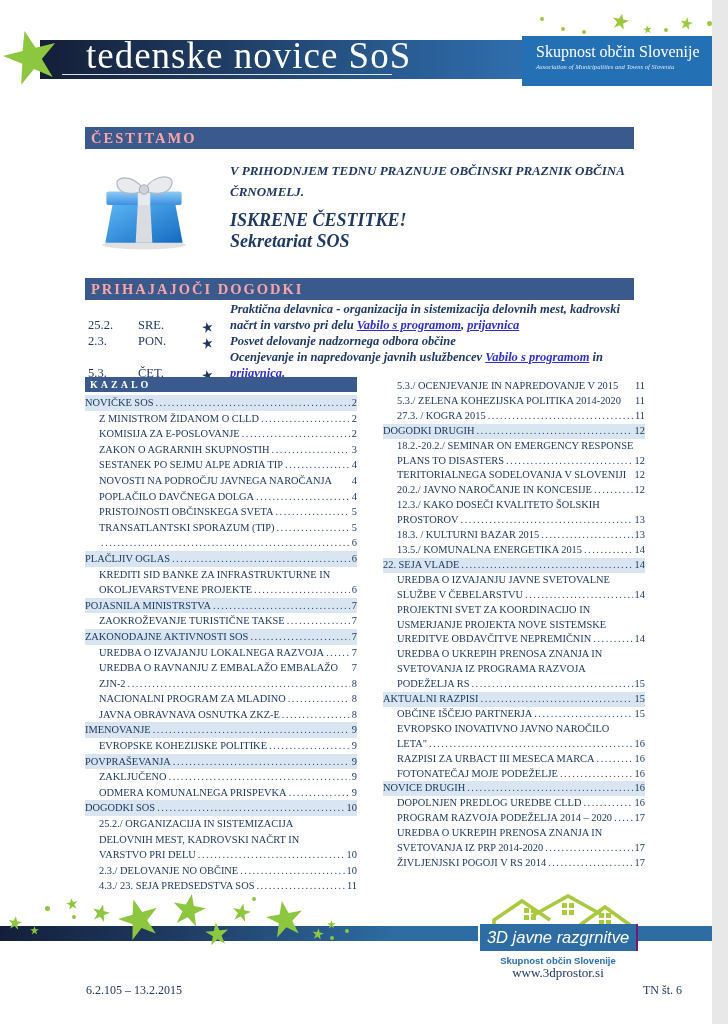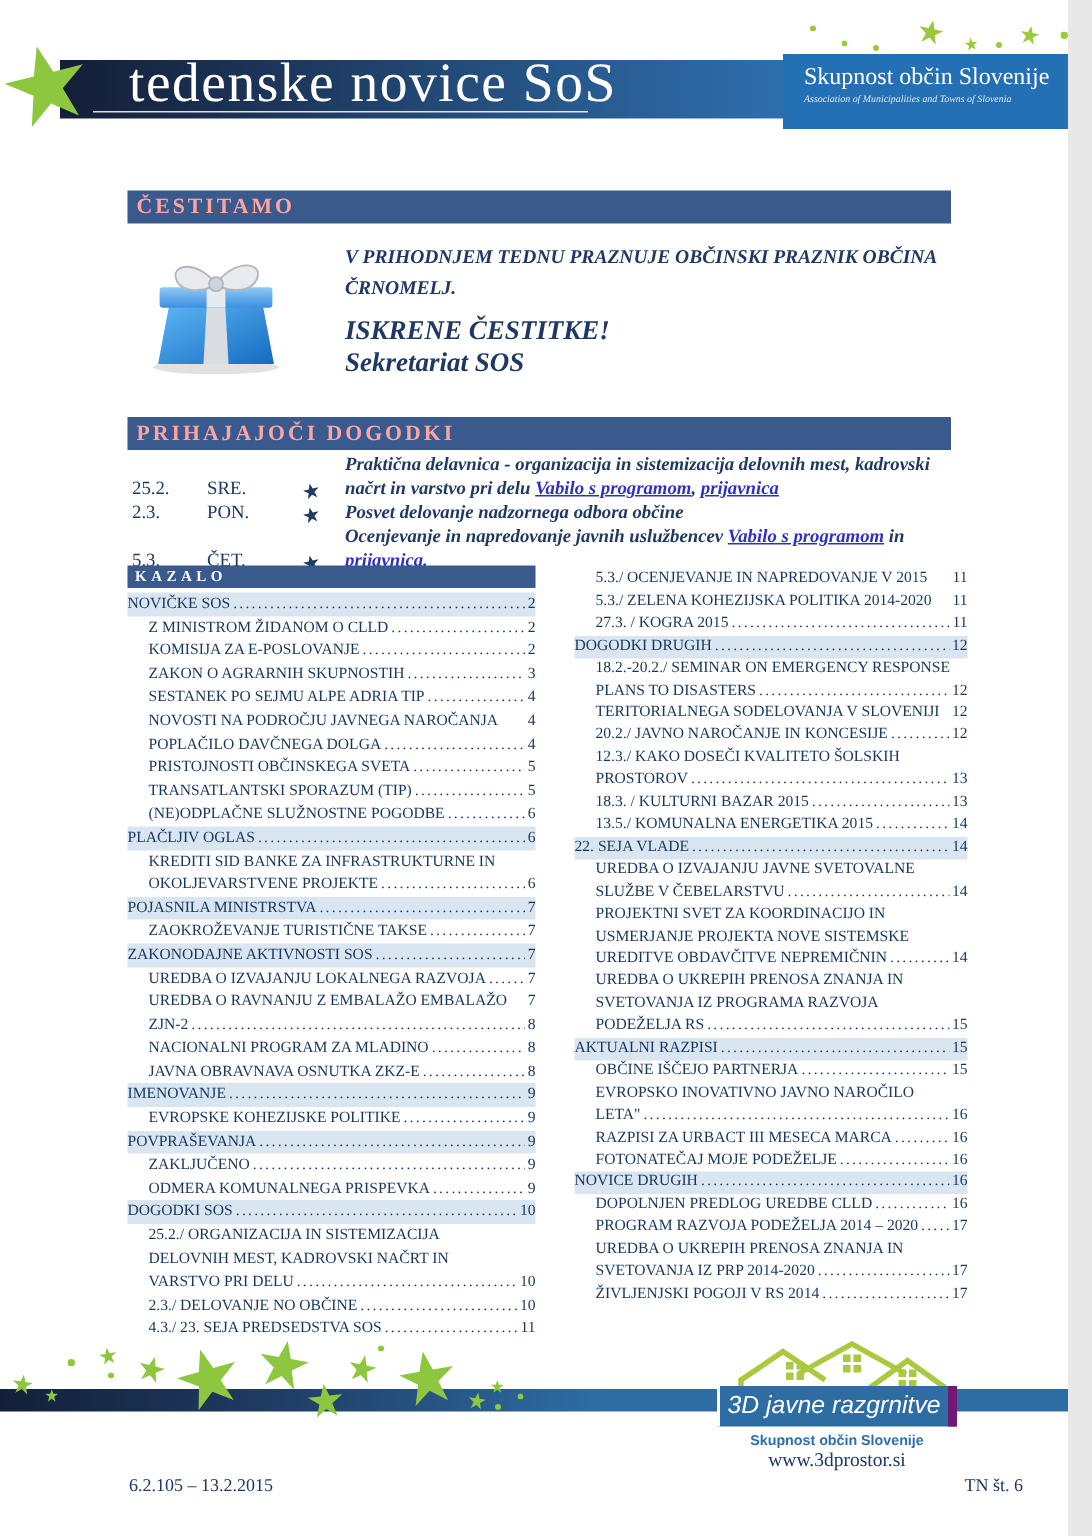--- a/index.html
+++ b/index.html
@@ -54,21 +54,21 @@
   .toc-text{white-space:nowrap;}
   .dots{flex:1;overflow:hidden;white-space:nowrap;margin:0 2px;}
   .dots::after{content:"..........................................................................................................................";letter-spacing:1.5px;}
   .dots.nodots::after{content:"";}
   .pg{flex:none;}
 
   
   .footer-bar{position:absolute;left:0;top:926px;width:728px;height:15px;
     background:linear-gradient(90deg,#131f3a 0%,#1f3c63 25%,#2e6da4 55%,#2e6da4 100%);}
   .logo-box{position:absolute;left:478px;top:924px;width:160px;height:27px;background:#2e6da4;
-    border-left:2px solid #ffffff;border-right:6px solid #701a75;color:#ffffff;
+    border-left:2px solid #ffffff;border-right:2px solid #701a75;color:#ffffff;
     font-family:"Liberation Sans",sans-serif;font-style:italic;font-size:16.5px;
     line-height:27px;text-align:center;box-sizing:border-box;}
   .logo-org{position:absolute;left:478px;top:955px;width:160px;text-align:center;
     font-family:"Liberation Sans",sans-serif;font-weight:bold;font-size:9.5px;color:#2a6db0;}
   .logo-url{position:absolute;left:478px;top:965px;width:160px;text-align:center;
     font-size:13px;color:#1f3864;}
   .issue-range{position:absolute;left:86px;top:983px;font-size:12px;}
   .issue-no{position:absolute;right:30px;top:983px;font-size:12px;}
 </style>
 </head>
@@ -248,21 +248,20 @@
         </div>
         <div class="toc-entry sub">
           <div class="toc-line last">
             <span class="toc-text">TRANSATLANTSKI SPORAZUM (TIP)</span>
             <span class="dots"></span>
             <span class="pg">5</span>
           </div>
         </div>
         <div class="toc-entry sub">
           <div class="toc-line last">
-            <span class="toc-text">(NE)ODPLAČNE SLUŽNOSTNE POGODBE</span>
             <span class="dots"></span>
             <span class="pg">6</span>
           </div>
         </div>
         <div class="toc-entry hl">
           <div class="toc-line last">
             <span class="toc-text">PLAČLJIV OGLAS</span>
             <span class="dots"></span>
             <span class="pg">6</span>
           </div>

